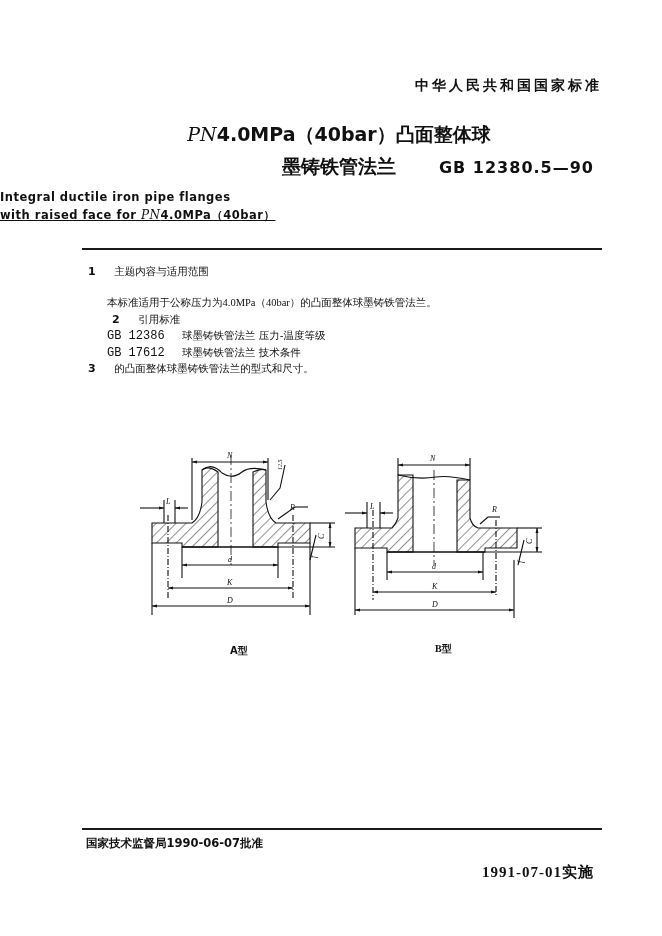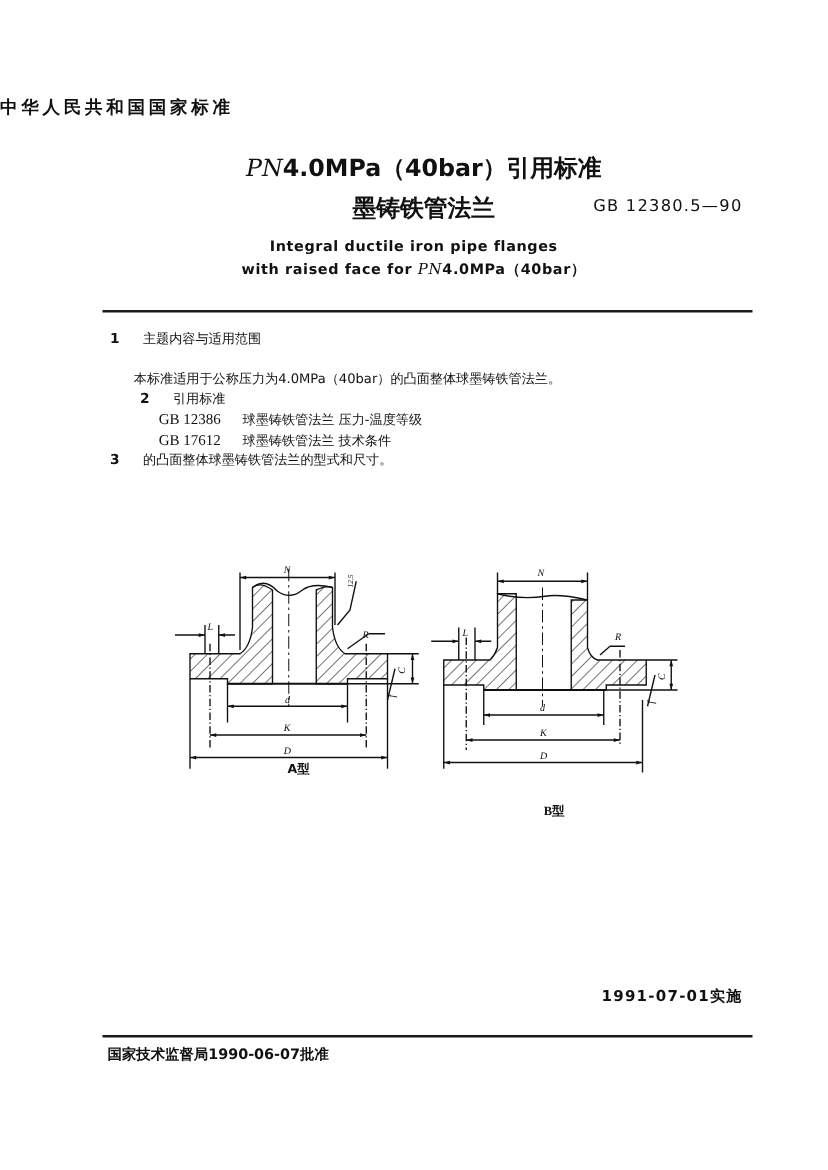--- a/index.html
+++ b/index.html
@@ -1,63 +1,63 @@
 <!DOCTYPE html>
 <html><head>
 <meta charset="utf-8">
 <style>
   html, body { margin: 0; padding: 0; background: #ffffff; }
   body { width: 662px; height: 936px; position: relative; overflow: hidden;
          font-family: "DejaVu Sans", sans-serif; color: #111; }
   .abs { position: absolute; }
-  .nat-std { left: 0; width: 602px; top: 77px; text-align: left;
+  .nat-std { left: 0; width: 602px; top: 77px; text-align: right;
              font-size: 14px; font-weight: bold; letter-spacing: 3px; }
   .title-cn { left: 0; width: 662px; text-align: center; font-size: 19px; font-weight: bold; }
   .title-cn .pn { font-family: "DejaVu Serif", serif; font-style: italic; font-weight: normal; }
   .title1 { top: 122px; padding-left: 8px; }
   .title2 { top: 154px; padding-left: 8px; }
-  .gbno { right: 68px; top: 158px; font-size: 13px; font-weight: normal; letter-spacing: 1px; }
-  .title-en { left: 0; width: 662px; text-align: center; font-size: 11.5px; font-weight: bold; letter-spacing: 0.5px; }
+  .gbno { right: 68px; top: 158px; font-size: 16px; font-weight: bold; letter-spacing: 1px; }
+  .title-en { left: 0; width: 662px; font-size: 11.5px; font-weight: bold; letter-spacing: 0.5px; }
   .title-en .pn { font-family: "DejaVu Serif", serif; font-style: italic; font-weight: normal; font-size: 12px; }
   .en1 { top: 190px; }
-  .en2 { top: 208px; }
+  .en2 { top: 208px; text-decoration: underline; }
   .rule { left: 82px; width: 520px; height: 2px; background: #1a1a1a; }
   .rule-top { top: 248px; }
   .rule-bot { top: 828px; }
   .body-text { font-size: 10.5px; line-height: 16.5px; }
   .sec-num { font-weight: bold; font-size: 11px; }
   .line { position: absolute; white-space: nowrap; }
-  .ref-gb { font-family: Liberation Serif, serif; font-size: 12px; margin-left: 20px; }
+  .ref-gb { font-family: Liberation Mono, monospace; font-size: 12px; }
   .gap { display: inline-block; width: 14px; }
   .fig-label { font-size: 10px; font-weight: bold; }
   .footer-left { left: 86px; top: 836px; font-size: 11.5px; font-weight: bold; }
-  .footer-right { right: 68px; top: 789px; font-size: 12px; font-weight: bold; letter-spacing: 1px; }
+  .footer-right { right: 68px; top: 863px; font-size: 15px; font-weight: bold; letter-spacing: 1px; font-family: Liberation Serif, serif; }
   svg text { font-family: "Liberation Serif", serif; font-style: italic; font-size: 8px; fill: #111; }
 </style>
 </head>
 <body>
 
 <div class="abs nat-std">中华人民共和国国家标准</div>
 
-<div class="abs title-cn title1"><span class="pn">PN</span><span>4.0MPa（40bar）引用标准</span></div>
+<div class="abs title-cn title1"><span class="pn">PN</span><span>4.0MPa（40bar）凸面整体球</span></div>
 <div class="abs title-cn title2">墨铸铁管法兰</div>
 <div class="abs gbno">GB 12380.5—90</div>
 
 <div class="abs title-en en1">Integral ductile iron pipe flanges</div>
 <div class="abs title-en en2"><span>with raised face for </span><span class="pn">PN</span><span>4.0MPa（40bar）</span></div>
 
 <div class="abs rule rule-top"></div>
 
 <div class="abs body-text" style="left:0;top:0;width:662px;height:400px;">
   <div class="line" style="left:88px;top:263px;">
     <span class="sec-num">1</span>
     <span style="display:inline-block;width:12px;"></span>
     <span>主题内容与适用范围</span>
   </div>
-  <div class="line" style="left:107px;top:295px;">本标准适用于公称压力为4.0MPa（40bar）的凸面整体球墨铸铁管法兰。</div>
+  <div class="line" style="left:107px;top:295px;font-family:Liberation Serif, serif;">本标准适用于公称压力为4.0MPa（40bar）的凸面整体球墨铸铁管法兰。</div>
 
   <div class="line" style="left:88px;top:311px;margin-left:24px;">
     <span class="sec-num">2</span>
     <span style="display:inline-block;width:12px;"></span>
     <span>引用标准</span>
   </div>
   <div class="line" style="left:107px;top:327px;">
     <span class="ref-gb">GB  12386</span><span class="gap"></span>
     <span>球墨铸铁管法兰  压力-温度等级</span>
   </div>
@@ -198,18 +198,18 @@
   <text x="90" y="21">N</text>
   <text x="30" y="69">L</text>
   <text x="152" y="72">R</text>
   <text x="92" y="129">d</text>
   <text x="92" y="149">K</text>
   <text x="92" y="167">D</text>
   <text x="192" y="104" transform="rotate(-90 192 104)">C</text>
   <text x="183" y="123" transform="rotate(-90 183 123)">f</text>
 </svg>
 
-<div class="abs fig-label" style="left:230px;top:608px;">A型</div>
+<div class="abs fig-label" style="left:230px;top:644px;">A型</div>
 <div class="abs fig-label" style="left:435px;top:642px;font-family:Liberation Serif, serif;">B型</div>
 
 <div class="abs rule rule-bot"></div>
 <div class="abs footer-left">国家技术监督局1990-06-07批准</div>
 <div class="abs footer-right">1991-07-01实施</div>
 
 </body></html>

